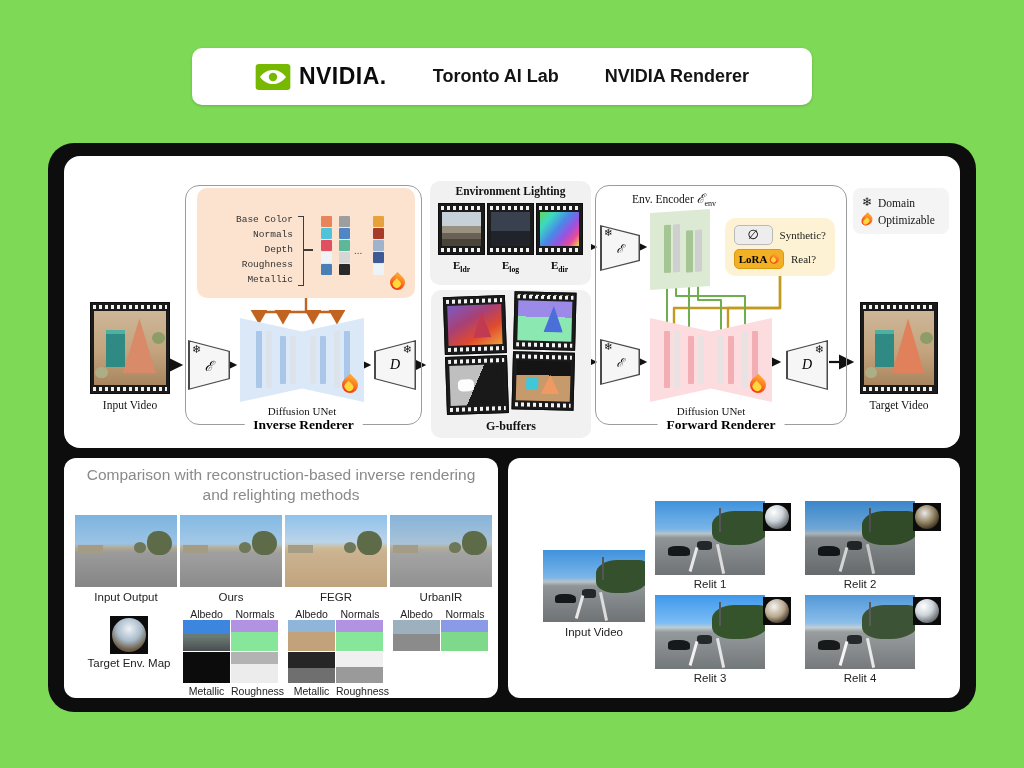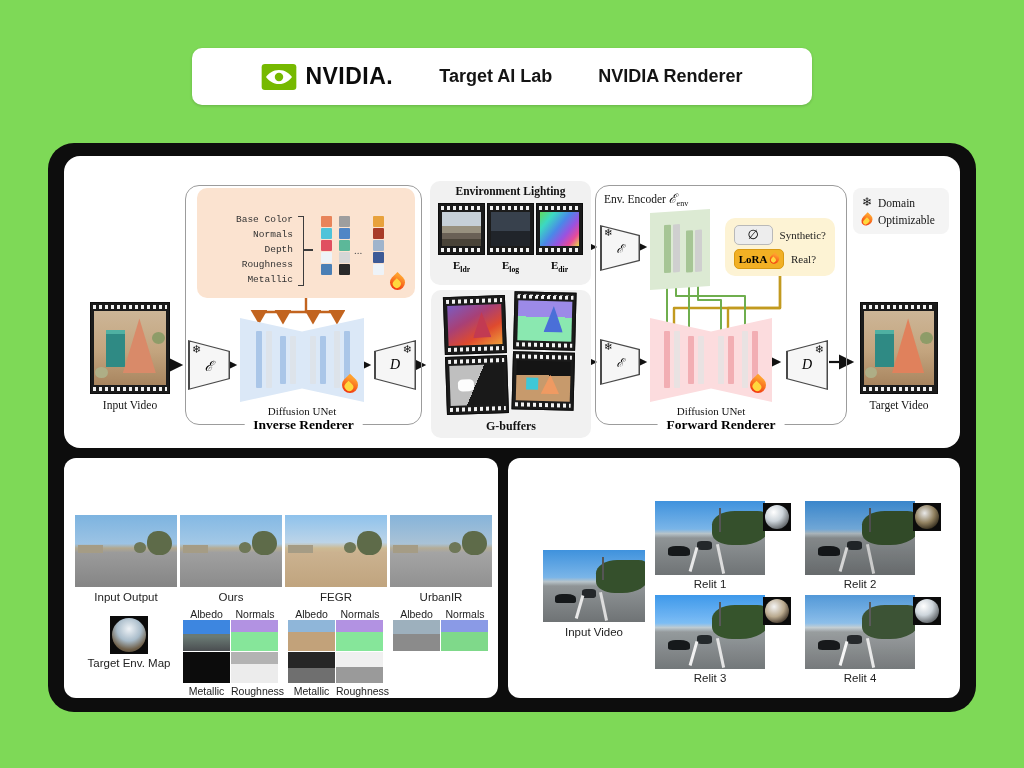--- a/index.html
+++ b/index.html
@@ -171,21 +171,21 @@
 
 <div class="abs header-bar">
   <div class="brand">
     <svg width="36" height="26" viewBox="0 0 32 24">
       <rect width="32" height="24" rx="3" fill="#76b900"></rect>
       <path d="M16 5.5c-5.4 0-9.8 3.2-12 6.5 2.2 3.3 6.6 6.5 12 6.5s9.8-3.2 12-6.5c-2.2-3.3-6.6-6.5-12-6.5zm0 2.6a3.9 3.9 0 1 1 0 7.8 3.9 3.9 0 0 1 0-7.8z" fill="#fff"></path>
       <circle cx="16" cy="12" r="2.1" fill="#76b900"></circle>
     </svg>
     <span class="brand-word">NVIDIA.</span>
   </div>
-  <span class="nav-link">Target AI Lab</span>
+  <span class="nav-link">Toronto AI Lab</span>
   <span class="nav-link">NVIDIA Renderer</span>
 </div>
 
 <div class="abs figure-frame">
 
   <div class="panel pipeline-panel">
 
     <svg class="abs" style="left:0;top:0" width="896" height="292">
       <defs>
         <marker id="ab" markerWidth="8" markerHeight="8" refX="6" refY="3.5" orient="auto">
@@ -347,21 +347,21 @@
       <div class="serif" style="position:absolute;left:57px;top:78px;width:47px;text-align:center;font-size:11px;font-weight:bold">
         <span>E</span><sub>log</sub></div>
       <div class="serif" style="position:absolute;left:106px;top:78px;width:47px;text-align:center;font-size:11px;font-weight:bold">
         <span>E</span><sub>dir</sub></div>
     </div>
 
     <div class="rbox" style="left:531px;top:29px;width:250px;height:238px">
       <div class="box-tag">Forward Renderer</div>
     </div>
 
-    <div class="serif" style="position:absolute;left:540px;top:33px;width:140px;font-size:11.5px;color:#141414">
+    <div class="serif" style="position:absolute;left:540px;top:33px;width:140px;text-align:center;font-size:11.5px;color:#141414">
       <span>Env. Encoder</span>
       <i style="font-size:13px"><span>ℰ</span></i><sub>env</sub>
     </div>
 
     <div class="trap enc" style="left:536px;top:69px;width:40px;height:46px">
       <span class="o"></span>
         <span class="i"></span>
       <span class="snow" style="left:4px;top:3px;font-size:10px">❄</span>
       <span class="sym" style="font-size:12px">ℰ</span>
     </div>
@@ -436,20 +436,24 @@
       <div class="row">
         <span class="flame" style="position:relative;width:10px;height:12px;display:inline-block">
             <span class="core"></span>
           </span>
         <span>Optimizable</span>
       </div>
     </div>
   </div>
 
   <div class="panel cmp-panel">
+    <div class="cmp-title">
+      <div>Comparison with reconstruction-based inverse rendering</div>
+      <div>and relighting methods</div>
+    </div>
 
     <div class="street" style="left:11px;top:57px;width:102px;height:72px">
         <i class="t1"></i>
         <i class="t2"></i>
         <i class="h1"></i>
       </div>
     <div class="street s-ours" style="left:116px;top:57px;width:102px;height:72px">
         <i class="t1"></i>
         <i class="t2"></i>
         <i class="h1"></i>

